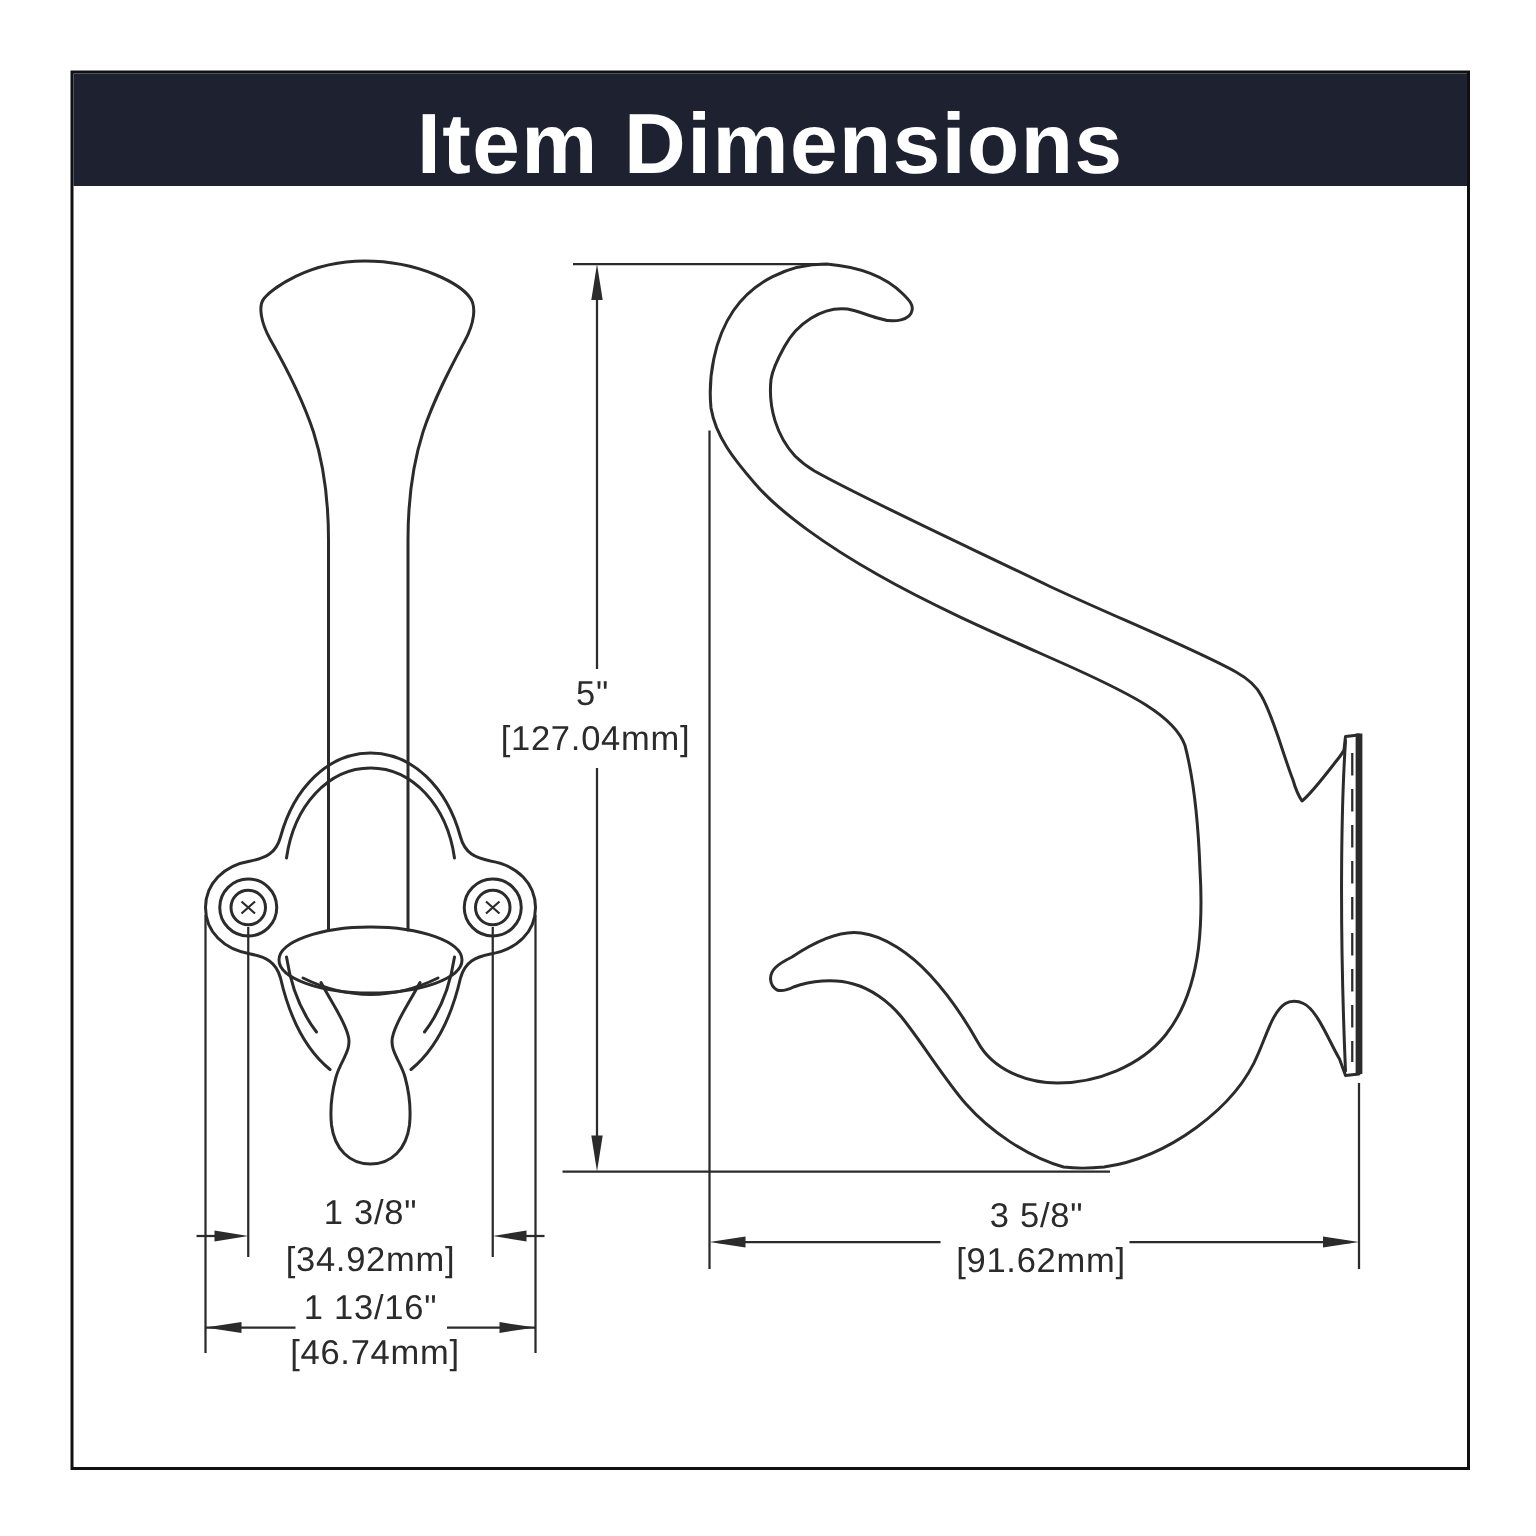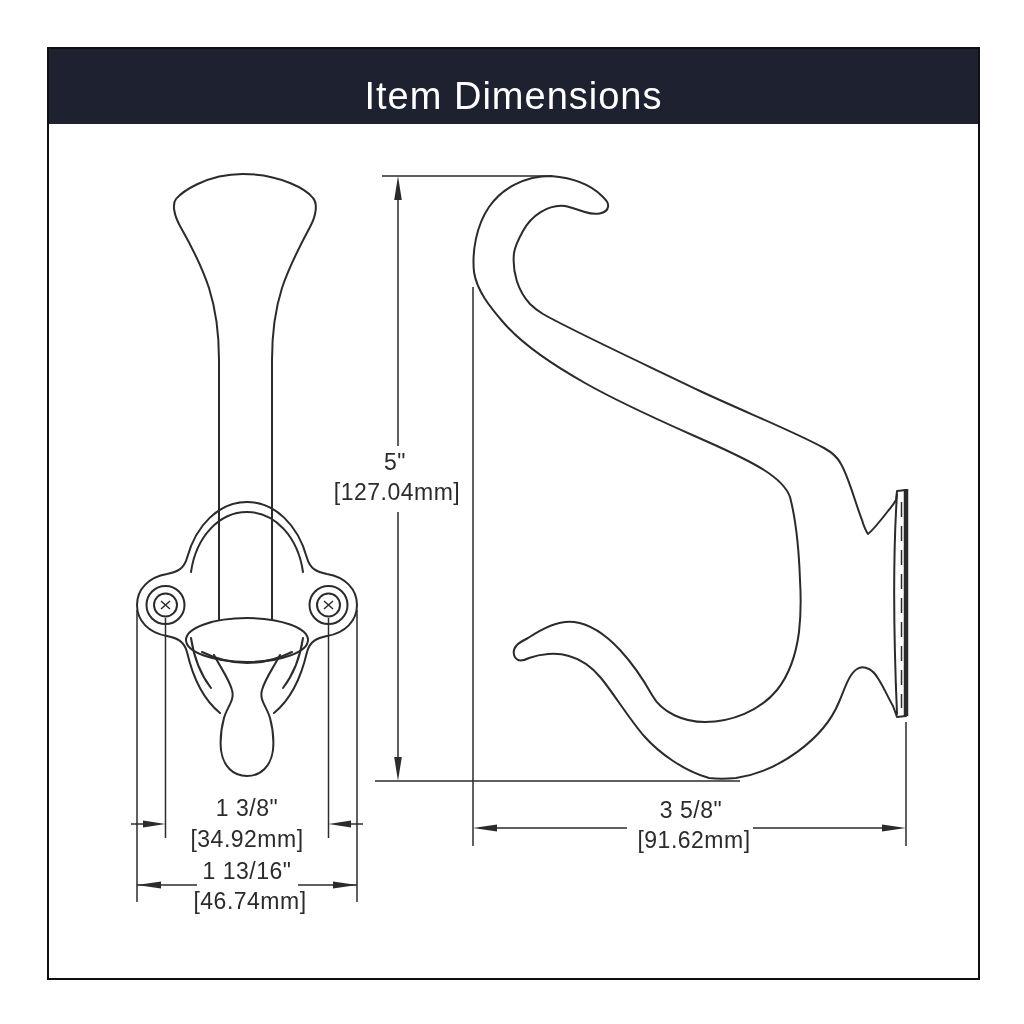--- a/index.html
+++ b/index.html
@@ -31,22 +31,22 @@
     top: 49px;
     width: 929px;
     height: 75px;
     background: #1e2130;
     display: flex;
     align-items: center;
     justify-content: center;
   }
   .header-title {
     color: #ffffff;
-    font-size: 38px;
-    font-weight: normal;
+    font-size: 57px;
+    font-weight: bold;
     letter-spacing: 1px;
     white-space: nowrap;
     margin-top: 19px;
   }
   svg.art {
     position: absolute;
     left: 0;
     top: 0;
     width: 1024px;
     height: 1024px;

